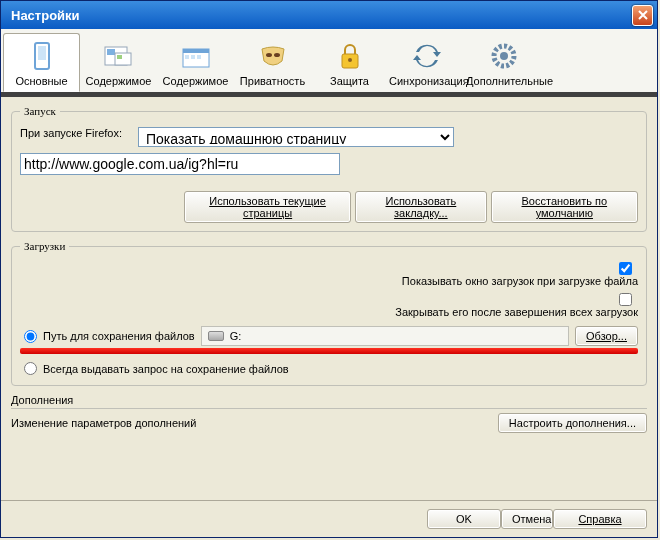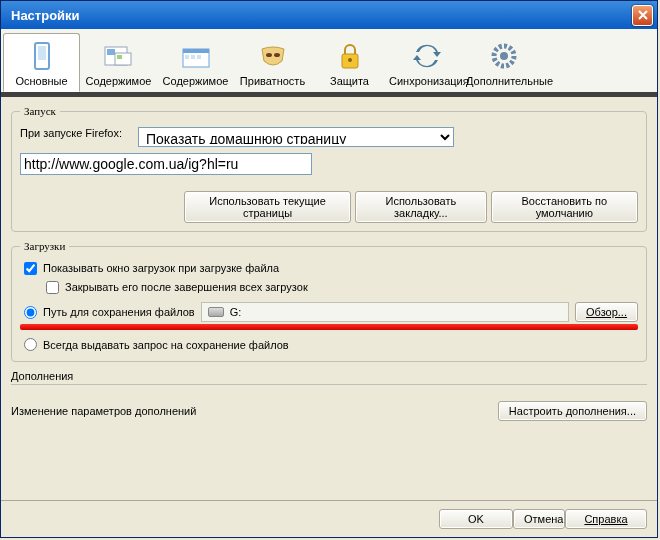--- a/index.html
+++ b/index.html
@@ -15,31 +15,31 @@
 .tool .label { margin-top: 3px; color: #000; }
 .tool.active .label { color: #000; }
 .content { padding: 8px 10px; flex: 1; }
 fieldset { border: 1px solid #c0c0b8; border-radius: 4px; padding: 10px 8px 8px 8px; margin-bottom: 8px; background: transparent; }
 legend { padding: 0 4px; color: #000; font-family: Liberation Serif, serif; }
 .row { display: flex; margin-bottom: 6px; }
 .row label { margin-right: 6px; }
 select, input[type=text] { border: 1px solid #7b9ebd; padding: 2px 3px; font-family: inherit; font-size: 14px; background: #fff; }
 select { height: 20px; }
 .btn { border: 1px solid #aca899; background: linear-gradient(#fdfdfd,#e7e5d9); padding: 3px 10px; cursor: pointer; font-family: inherit; font-size: 11px; border-radius: 3px; box-shadow: inset 0 0 0 1px #fff; }
-.btn-row { display: flex; gap: 4px; margin-left: 164px; margin-top: 16px; }
-.cb-row { display: flex; align-items: flex-start; margin-bottom: 6px; }
+.btn-row { display: flex; gap: 4px; margin-left: 164px; margin-top: 16px; text-decoration: underline; }
+.cb-row { display: flex; align-items: flex-end; margin-bottom: 6px; flex-direction: column; }
 .cb-row input { margin-right: 6px; margin-left: 4px; }
 .indent { margin-left: 22px; }
 .radio-row { display: flex; align-items: center; margin-bottom: 2px; }
 .radio-row input { margin-right: 6px; margin-left: 4px; }
 .path-display { flex: 1; border: 1px solid #c0c0b8; background: #f5f5f0; padding: 2px 6px; margin: 0 6px; display: flex; align-items: center; height: 20px; }
 .disk-icon { width: 16px; height: 10px; background: linear-gradient(#ddd,#aaa); border-radius: 2px; margin-right: 6px; border: 1px solid #888; }
 .red-line { height: 6px; background: linear-gradient(#ff3020,#d00000); margin: 0 0 8px 0; border-radius: 2px; }
 .addons { margin-top: 4px; }
-.addons-row { display: flex; align-items: center; justify-content: space-between; margin-top: 16px; }
+.addons-row { display: flex; align-items: center; justify-content: space-between; margin-top: 4px; }
 .footer { border-top: 1px solid #aca899; padding: 8px 10px; display: flex; justify-content: flex-end; background: #ece9d8; }
 </style>
 </head>
 <body>
 
 <div class="window">
   <div class="titlebar">
     <span class="title">Настройки</span>
     <div class="close-btn">
       <svg width="10" height="10" viewBox="0 0 10 10">
@@ -123,21 +123,21 @@
   <div class="content">
     <fieldset>
       <legend>Запуск</legend>
       <div class="row">
         <label style="width:112px">При запуске Firefox:</label>
         <select style="width:316px">
           <option>Показать домашнюю страницу</option>
         </select>
       </div>
       <div class="row">
-        <input type="text" style="width: 292px;" value="http://www.google.com.ua/ig?hl=ru">
+        <input type="text" style="width: 320px;" value="http://www.google.com.ua/ig?hl=ru">
       </div>
       <div class="btn-row">
         <button class="btn">Использовать текущие страницы</button>
         <button class="btn">Использовать закладку...</button>
         <button class="btn">Восстановить по умолчанию</button>
       </div>
     </fieldset>
 
     <fieldset>
       <legend>Загрузки</legend>
@@ -171,15 +171,15 @@
       <div class="addons-row">
         <span>Изменение параметров дополнений</span>
         <button class="btn">Настроить дополнения...</button>
       </div>
     </div>
   </div>
 
   <div class="footer">
     <button class="btn" style="width:74px">OK</button>
     <button class="btn" style="width:52px">Отмена</button>
-    <button class="btn" style="width:82px;text-decoration:underline">Справка</button>
+    <button class="btn" style="width:94px;text-decoration:underline">Справка</button>
   </div>
 </div>
 
 </body></html>

